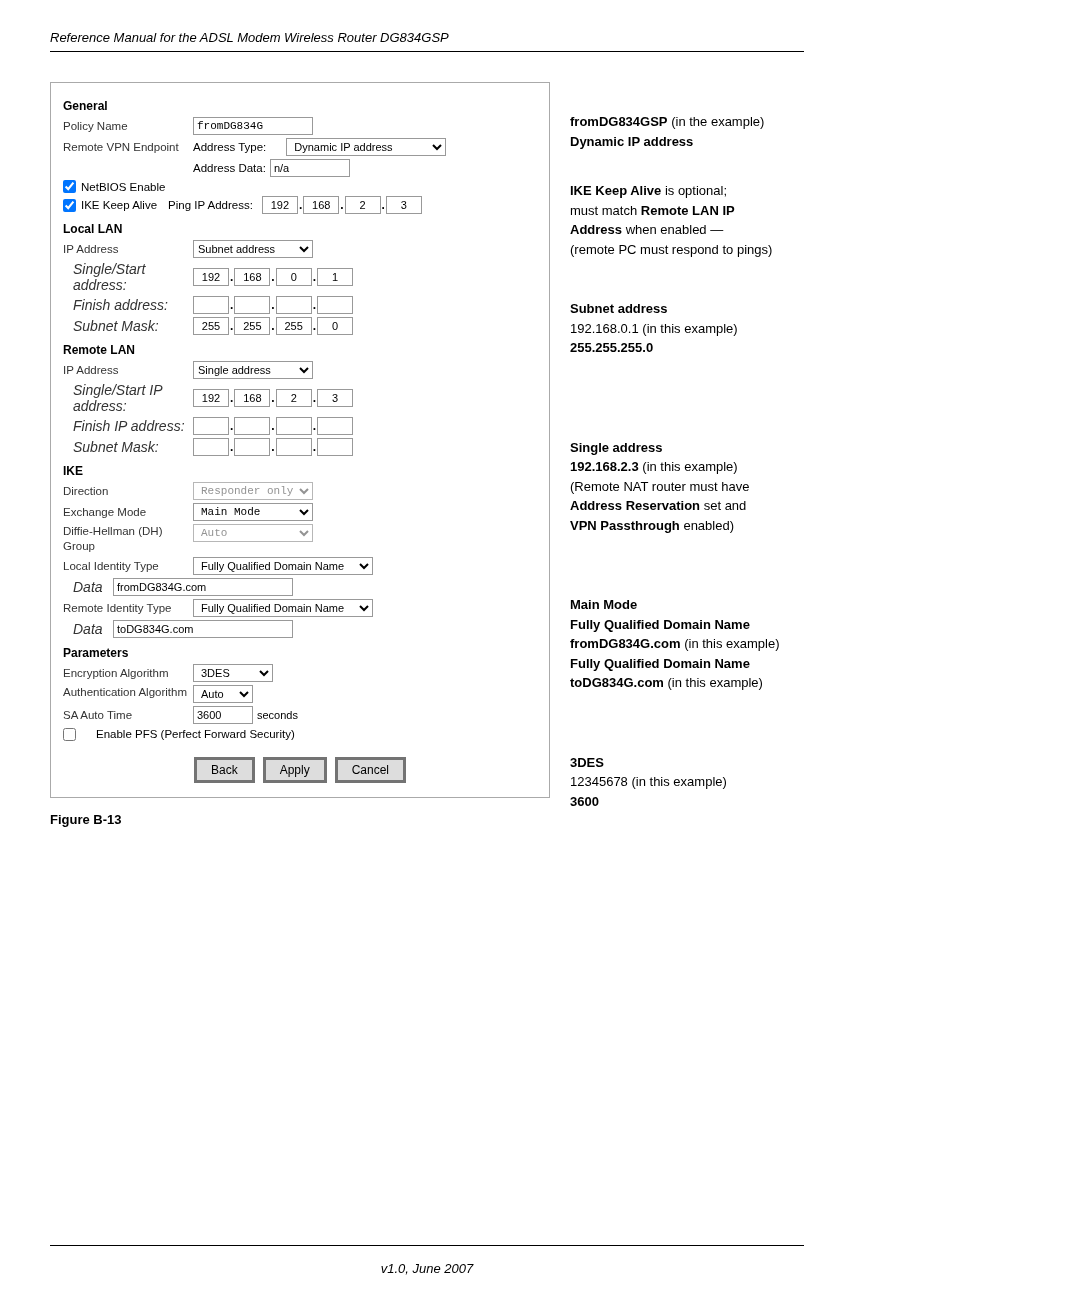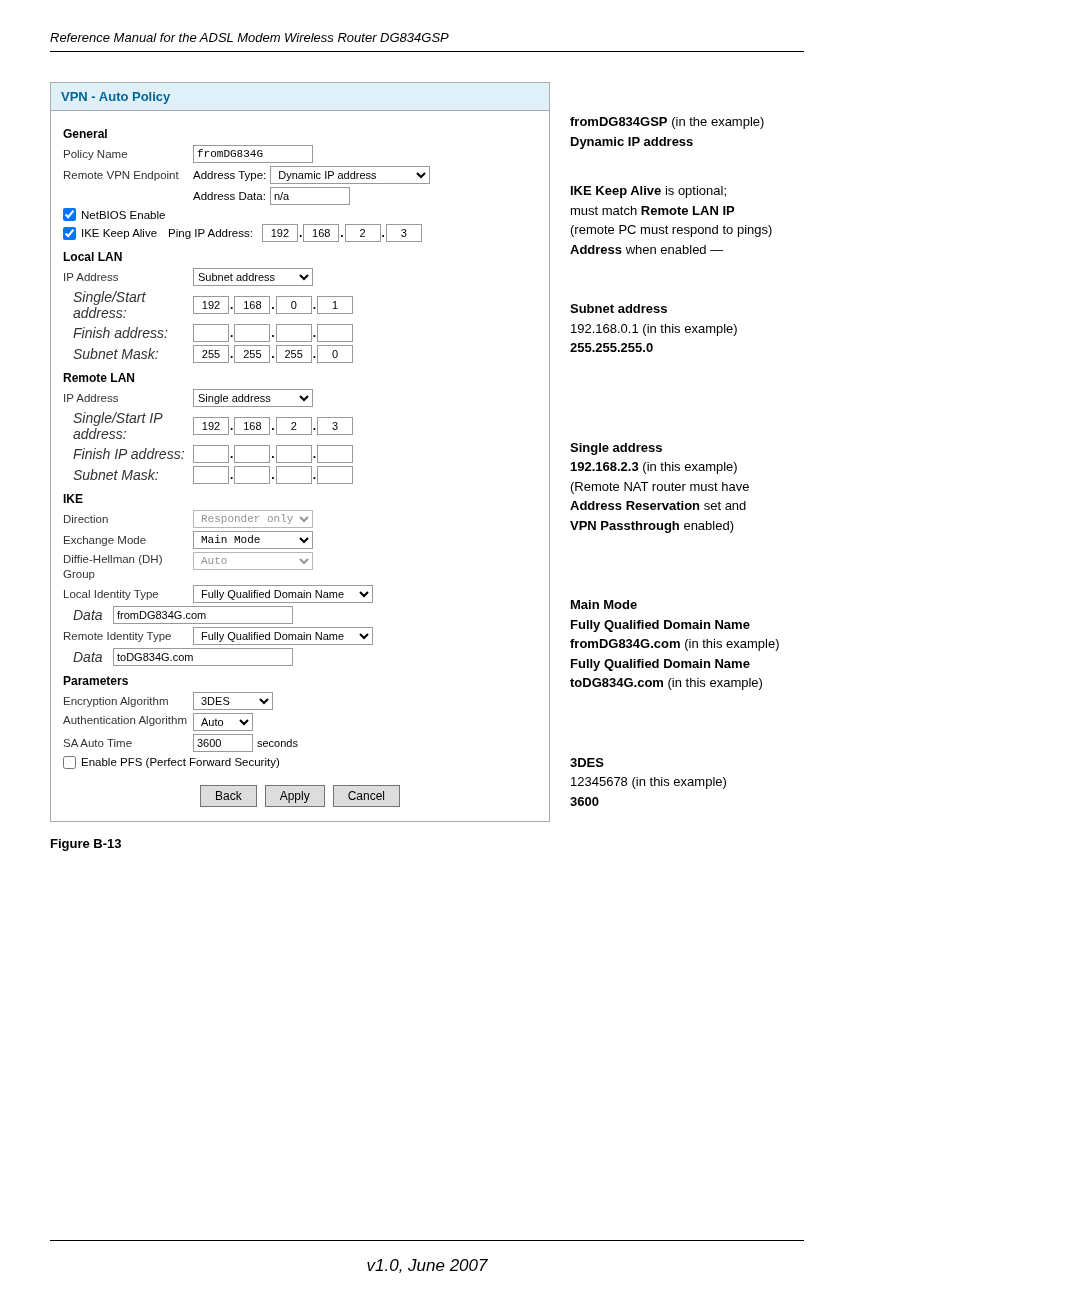--- a/index.html
+++ b/index.html
@@ -138,21 +138,21 @@
       background: #fff;
     }
     .button-row {
       display: flex;
       justify-content: center;
       gap: 8px;
       margin-top: 10px;
       padding: 6px 0;
     }
     .btn {
-      border: 1px solid #737373;
+      border: 3px solid #737373;
       background: #ddd;
       padding: 3px 14px;
       font-size: 12px;
       cursor: pointer;
     }
     .right-panel {
       flex: 1;
       font-size: 13px;
       line-height: 1.5;
       padding-top: 20px;
@@ -170,60 +170,59 @@
       border-top: 1px solid #000;
       margin-top: 20px;
       padding-top: 6px;
       display: flex;
       justify-content: space-between;
       font-size: 13px;
     }
     .footer-center {
       text-align: center;
       font-style: italic;
-      font-size: 17px;
+      font-size: 13px;
       margin-top: 15px;
     }
     .horiz-line-full {
       border-top: 1px solid #000;
       margin-top: 10px;
     }
     .pfs-row {
       display: flex;
       align-items: center;
-      gap: 5px;
+      gap: 20px;
       margin: 4px 0;
       font-size: 11.5px;
     }
   </style>
 </head>
 <body>
 
 <div class="page">
 
   <div class="header">Reference Manual for the ADSL Modem Wireless Router DG834GSP</div>
   <div class="header-line"></div>
 
   <div class="main-content">
 
     <div class="left-panel">
       <div class="vpn-box">
-        <div class="vpn-title">VPN - Auto Policy</div>
         <div class="vpn-body">
 
           <div class="section-label">General</div>
 
           <div class="form-row">
             <span class="form-label">Policy Name</span>
             <input type="text" class="form-control form-control-medium" value="fromDG834G" style="">
           </div>
 
           <div class="form-row">
             <span class="form-label">Remote VPN Endpoint</span>
-            <span style="font-size:11.5px;margin-right:4px;">Address Type:</span>
+            <span style="font-size:11.5px;margin-right:20px;">Address Type:</span>
             <select class="form-control form-control-wide">
               <option>Dynamic IP address</option>
             </select>
           </div>
 
           <div class="form-row">
             <span class="form-label"></span>
             <span style="font-size:11.5px;margin-right:4px;">Address Data:</span>
             <input type="text" class="form-control" style="width: 80px;" value="n/a">
           </div>
@@ -434,22 +433,22 @@
     <div class="right-panel">
 
       <div class="annotation" style="margin-top:10px;">
         <div><strong>fromDG834GSP</strong><span> (in the example)</span></div>
         <div><strong>Dynamic IP address</strong></div>
       </div>
 
       <div class="annotation" style="margin-top:30px;">
         <div><strong>IKE Keep Alive</strong><span> is optional;</span></div>
         <div><span>must match </span><strong>Remote LAN IP</strong></div>
+        <div><strong>Address</strong><span> when enabled</span> —</div>
         <div><span>(remote PC must respond to pings)</span></div>
-        <div><strong>Address</strong><span> when enabled</span> —</div>
       </div>
 
       <div class="annotation" style="margin-top:40px;">
         <div><strong>Subnet address</strong></div>
         <div><span>192.168.0.1</span><span> (in this example)</span></div>
         <div><strong>255.255.255.0</strong></div>
       </div>
 
       <div class="annotation" style="margin-top:80px;">
         <div><strong>Single address</strong></div>

